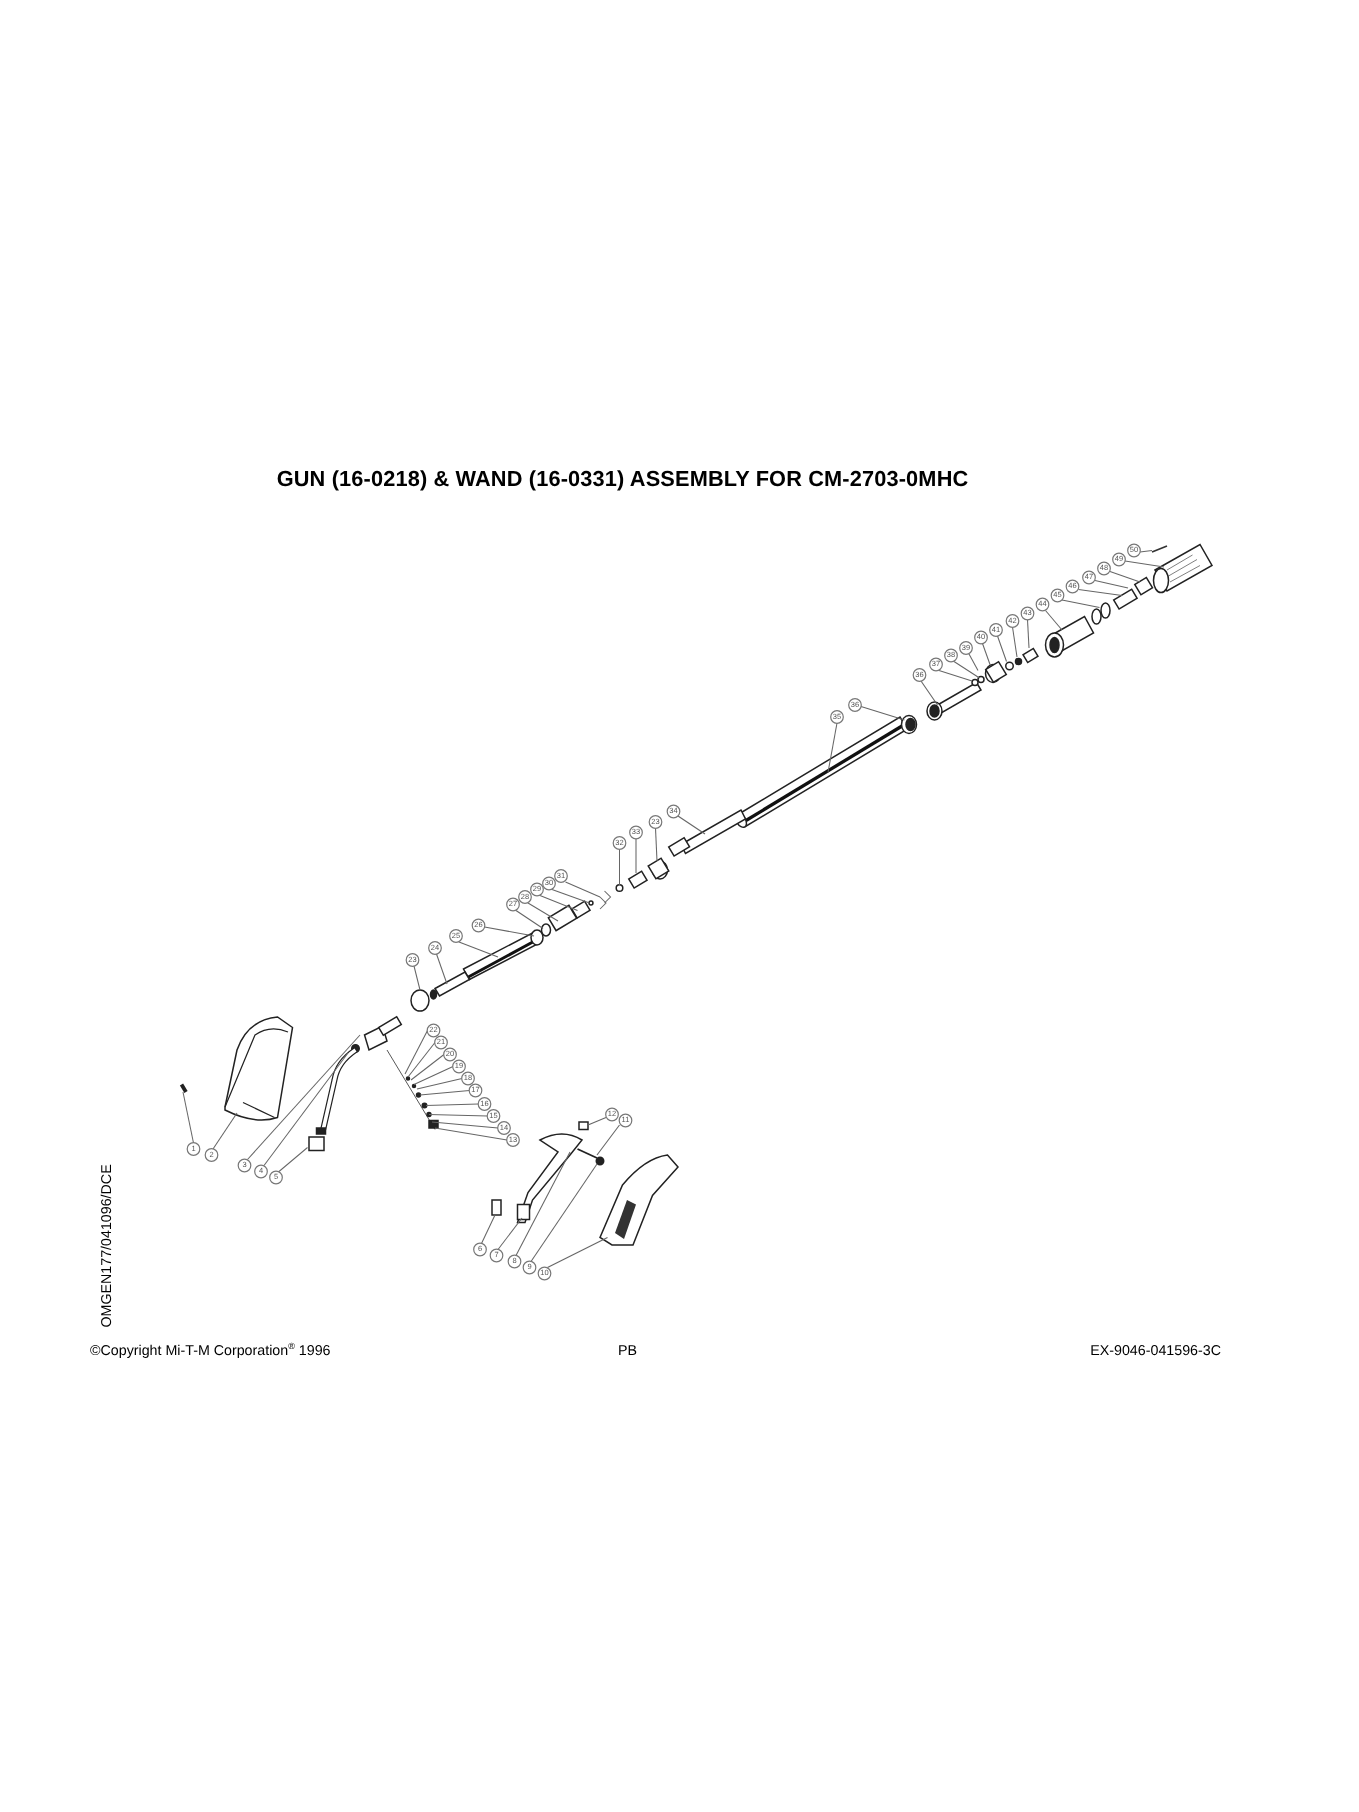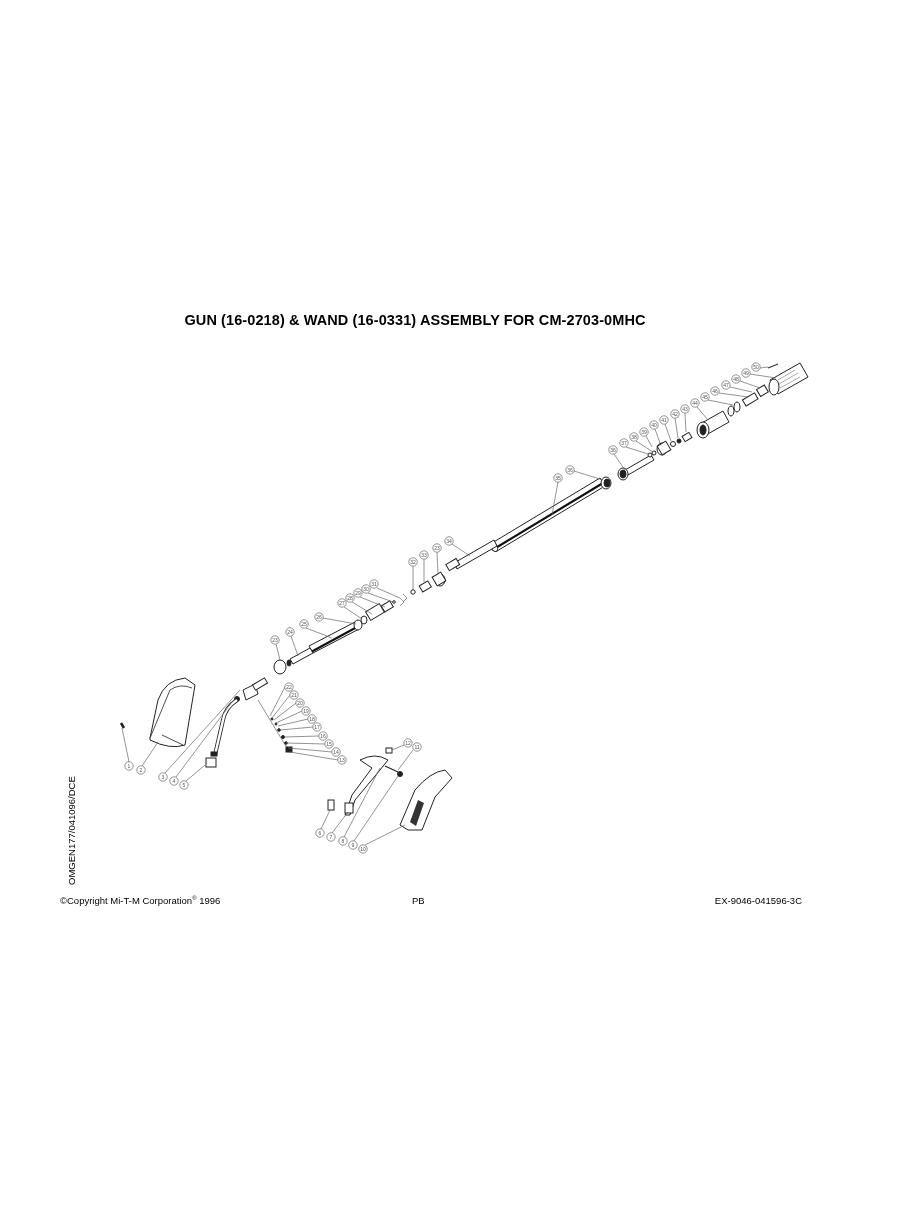--- a/index.html
+++ b/index.html
@@ -3,21 +3,21 @@
 <meta charset="utf-8">
 <style>
   html, body { margin: 0; padding: 0; background: #ffffff; }
   body { width: 906px; height: 1208px; position: relative; overflow: hidden;
          font-family: "Liberation Sans", sans-serif; color: #000; }
   .title { position: absolute; left: 0; width: 830px; top: 312px; text-align: center;
            font-weight: bold; font-size: 14.5px; letter-spacing: 0.1px; }
   .footer { position: absolute; top: 895px; font-size: 9.5px; }
   .footer.left { left: 60px; }
   .footer.center { left: 412px; }
-  .footer.right { right: 104px; }
+  .footer.right { right: 92px; }
   .footer sup { font-size: 6px; }
   .side { position: absolute; left: 66px; top: 885px; transform-origin: 0 0;
           transform: rotate(-90deg); font-size: 9.5px; white-space: nowrap; }
   svg.diagram { position: absolute; left: 0; top: 0; }
   .callout circle { fill: #fff; stroke: #777; stroke-width: 0.8; }
   .callout text { font-size: 5px; fill: #555; text-anchor: middle; dominant-baseline: central;
                   font-family: "Liberation Sans", sans-serif; }
   .leader { stroke: #666; stroke-width: 0.7; fill: none; }
   .part { stroke: #222; stroke-width: 1; fill: #fff; }
   .dark { fill: #222; stroke: #222; }

